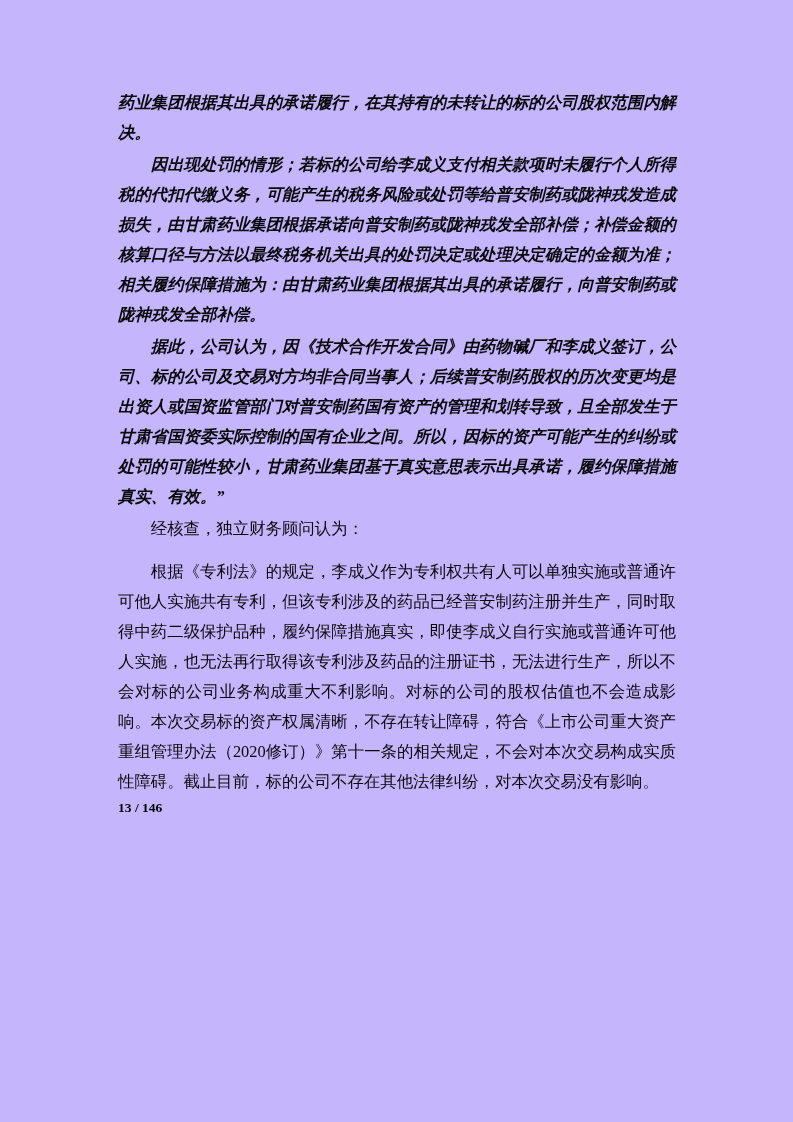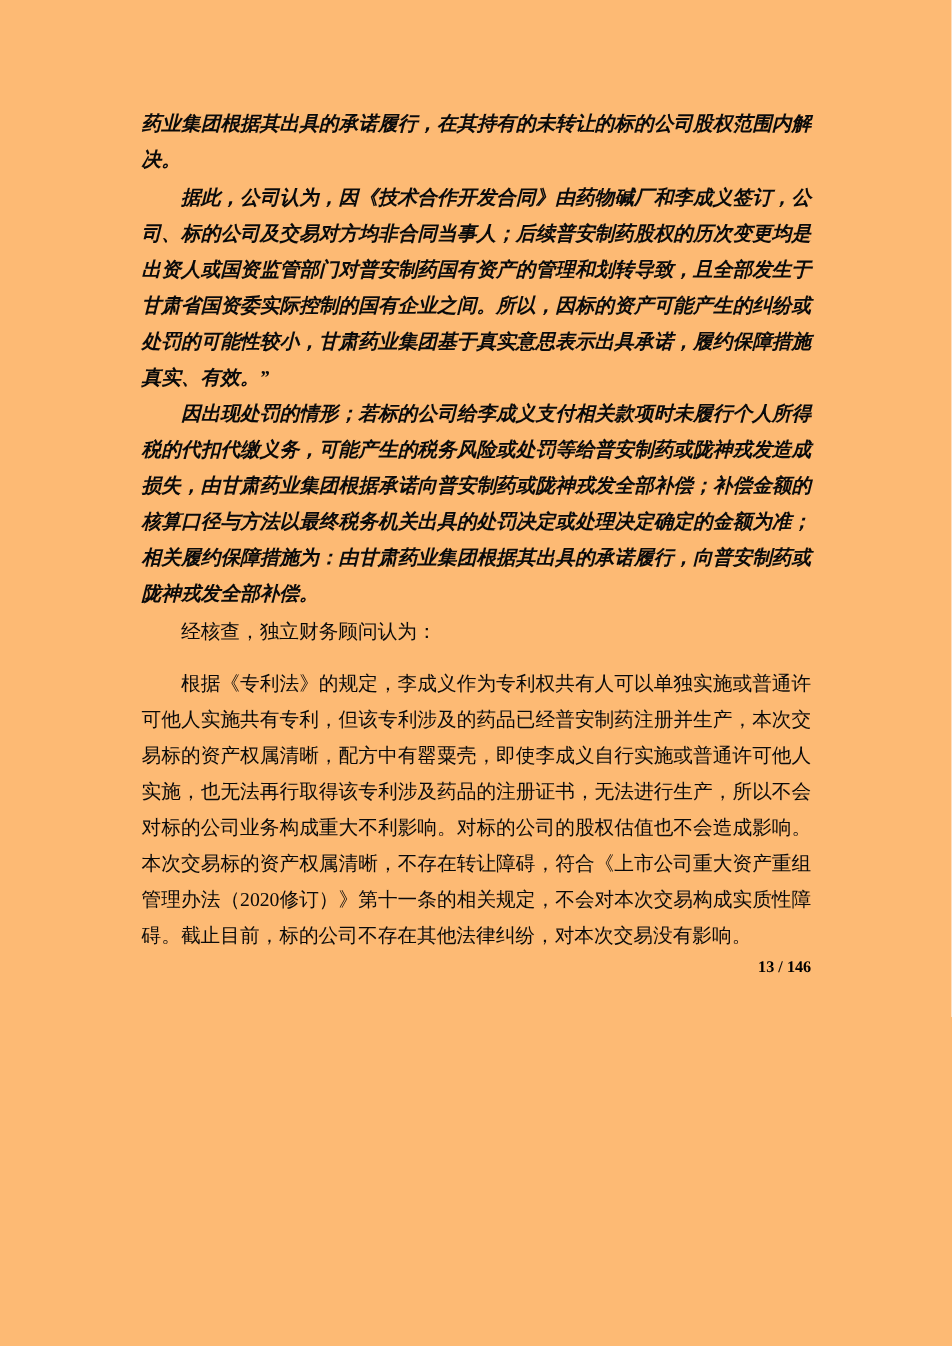--- a/index.html
+++ b/index.html
@@ -5,21 +5,21 @@
   * { box-sizing: border-box; }
   html, body {
     margin: 0;
     padding: 0;
     background: #ffffff;
   }
   .page {
     position: relative;
     width: 793px;
     height: 1122px;
-    background: #fdba74;
+    background: #c4b5fd;
     color: #000000;
     overflow: hidden;
     font-family: "Liberation Serif", serif;
   }
   .content {
     position: absolute;
     left: 118px;
     top: 88px;
     width: 558px;
   }
@@ -45,42 +45,42 @@
     margin: 36px 0 2px 0;
     font-family: "Liberation Sans", sans-serif;
     font-weight: 700;
     font-size: 17px;
     line-height: 30px;
     text-indent: 2em;
     color: #000000;
   }
   .page-number {
     margin-top: 2px;
-    text-align: right;
+    text-align: left;
     font-family: "Liberation Serif", serif;
     font-weight: 700;
     font-size: 13.5px;
     line-height: 18px;
     color: #000000;
   }
 </style>
 </head>
 <body>
 
 <div class="page">
   <div class="content">
 
     <p class="kai mb2">药业集团根据其出具的承诺履行，在其持有的未转让的标的公司股权范围内解决。</p>
 
+    <p class="kai indent mb2">因出现处罚的情形；若标的公司给李成义支付相关款项时未履行个人所得税的代扣代缴义务，可能产生的税务风险或处罚等给普安制药或陇神戎发造成损失，由甘肃药业集团根据承诺向普安制药或陇神戎发全部补偿；补偿金额的核算口径与方法以最终税务机关出具的处罚决定或处理决定确定的金额为准；相关履约保障措施为：由甘肃药业集团根据其出具的承诺履行，向普安制药或陇神戎发全部补偿。</p>
+
     <p class="kai indent">据此，公司认为，因《技术合作开发合同》由药物碱厂和李成义签订，公司、标的公司及交易对方均非合同当事人；后续普安制药股权的历次变更均是出资人或国资监管部门对普安制药国有资产的管理和划转导致，且全部发生于甘肃省国资委实际控制的国有企业之间。所以，因标的资产可能产生的纠纷或处罚的可能性较小，甘肃药业集团基于真实意思表示出具承诺，履约保障措施真实、有效。”</p>
-
-    <p class="kai indent mb2">因出现处罚的情形；若标的公司给李成义支付相关款项时未履行个人所得税的代扣代缴义务，可能产生的税务风险或处罚等给普安制药或陇神戎发造成损失，由甘肃药业集团根据承诺向普安制药或陇神戎发全部补偿；补偿金额的核算口径与方法以最终税务机关出具的处罚决定或处理决定确定的金额为准；相关履约保障措施为：由甘肃药业集团根据其出具的承诺履行，向普安制药或陇神戎发全部补偿。</p>
 
 
     <p class="indent mt2">经核查，独立财务顾问认为：</p>
 
-    <p class="indent mt13">根据《专利法》的规定，李成义作为专利权共有人可以单独实施或普通许可他人实施共有专利，但该专利涉及的药品已经普安制药注册并生产，本次交易标的资产权属清晰，配方中有罂粟壳，即使李成义自行实施或普通许可他人实施，也无法再行取得该专利涉及药品的注册证书，无法进行生产，所以不会对标的公司业务构成重大不利影响。对标的公司的股权估值也不会造成影响。本次交易标的资产权属清晰，不存在转让障碍，符合《上市公司重大资产重组管理办法（2020修订）》第十一条的相关规定，不会对本次交易构成实质性障碍。截止目前，标的公司不存在其他法律纠纷，对本次交易没有影响。</p>
+    <p class="indent mt13">根据《专利法》的规定，李成义作为专利权共有人可以单独实施或普通许可他人实施共有专利，但该专利涉及的药品已经普安制药注册并生产，同时取得中药二级保护品种，履约保障措施真实，即使李成义自行实施或普通许可他人实施，也无法再行取得该专利涉及药品的注册证书，无法进行生产，所以不会对标的公司业务构成重大不利影响。对标的公司的股权估值也不会造成影响。本次交易标的资产权属清晰，不存在转让障碍，符合《上市公司重大资产重组管理办法（2020修订）》第十一条的相关规定，不会对本次交易构成实质性障碍。截止目前，标的公司不存在其他法律纠纷，对本次交易没有影响。</p>
 
 
     <div class="page-number">13 / 146</div>
 
   </div>
 </div>
 
 </body></html>

